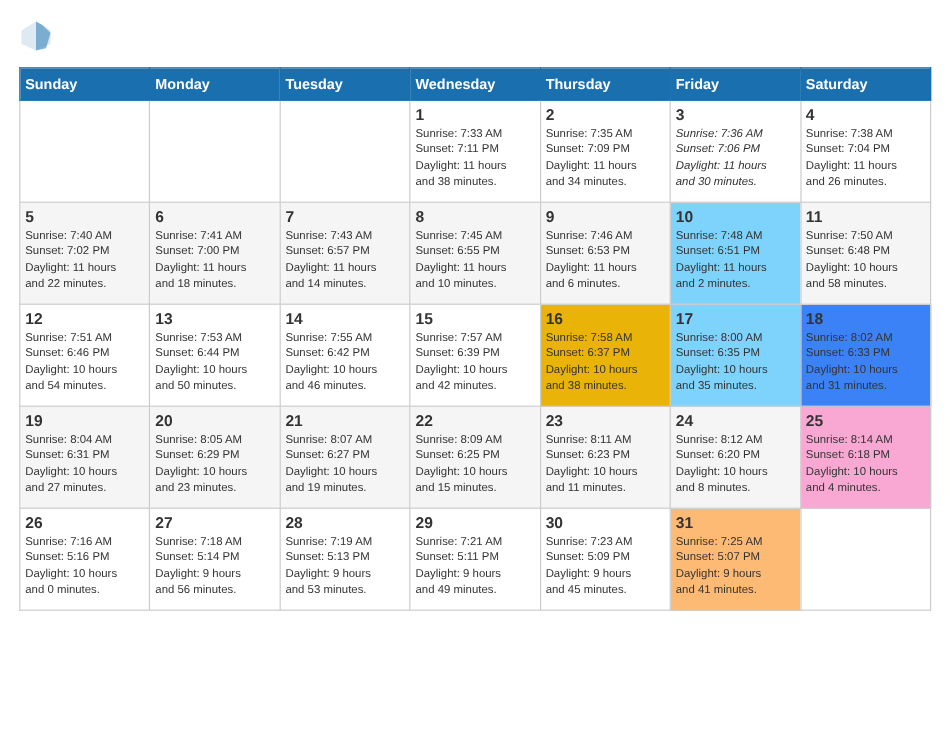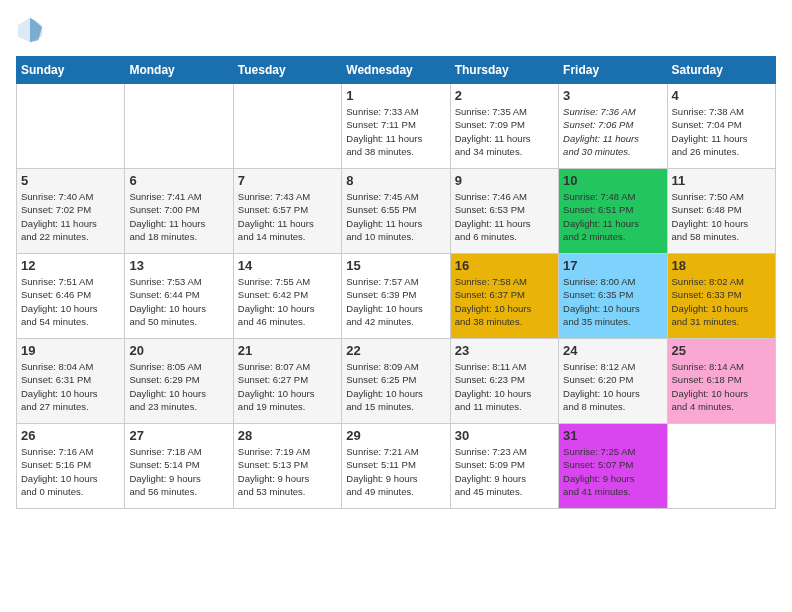--- a/index.html
+++ b/index.html
@@ -176,21 +176,21 @@
 Daylight: 11 hours
 and 10 minutes.</div>
         </td>
         <td style="background: rgb(245, 245, 245);">
           <div class="day-num">9</div>
           <div class="day-info" style="white-space: pre-line;">Sunrise: 7:46 AM
 Sunset: 6:53 PM
 Daylight: 11 hours
 and 6 minutes.</div>
         </td>
-        <td style="background: #22c55e;">
+        <td style="background: #7dd3fc;">
           <div class="day-num">10</div>
           <div class="day-info" style="white-space: pre-line;">Sunrise: 7:48 AM
 Sunset: 6:51 PM
 Daylight: 11 hours
 and 2 minutes.</div>
         </td>
         <td style="background: rgb(245, 245, 245);">
           <div class="day-num">11</div>
           <div class="day-info" style="white-space: pre-line;">Sunrise: 7:50 AM
 Sunset: 6:48 PM
@@ -234,21 +234,21 @@
 Daylight: 10 hours
 and 38 minutes.</div>
         </td>
         <td style="background: #7dd3fc;">
           <div class="day-num">17</div>
           <div class="day-info" style="white-space: pre-line;">Sunrise: 8:00 AM
 Sunset: 6:35 PM
 Daylight: 10 hours
 and 35 minutes.</div>
         </td>
-        <td style="background: #eab308;">
+        <td style="background: #3b82f6;">
           <div class="day-num">18</div>
           <div class="day-info" style="white-space: pre-line;">Sunrise: 8:02 AM
 Sunset: 6:33 PM
 Daylight: 10 hours
 and 31 minutes.</div>
         </td>
       </tr>
       <tr>
         <td style="background: rgb(245, 245, 245);">
           <div class="day-num">19</div>
@@ -329,21 +329,21 @@
 Daylight: 9 hours
 and 49 minutes.</div>
         </td>
         <td style="background: rgb(255, 255, 255);">
           <div class="day-num">30</div>
           <div class="day-info" style="white-space: pre-line;">Sunrise: 7:23 AM
 Sunset: 5:09 PM
 Daylight: 9 hours
 and 45 minutes.</div>
         </td>
-        <td style="background: #d946ef;">
+        <td style="background: #fdba74;">
           <div class="day-num">31</div>
           <div class="day-info" style="white-space: pre-line;">Sunrise: 7:25 AM
 Sunset: 5:07 PM
 Daylight: 9 hours
 and 41 minutes.</div>
         </td>
         <td class="empty"></td>
       </tr>
     </tbody>
 </table>

